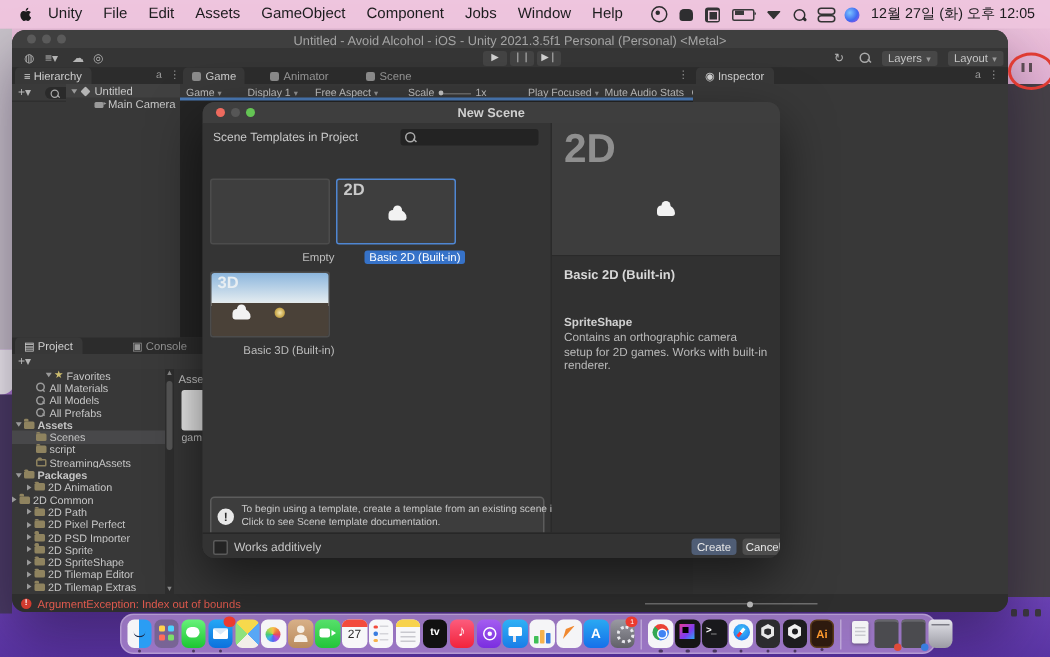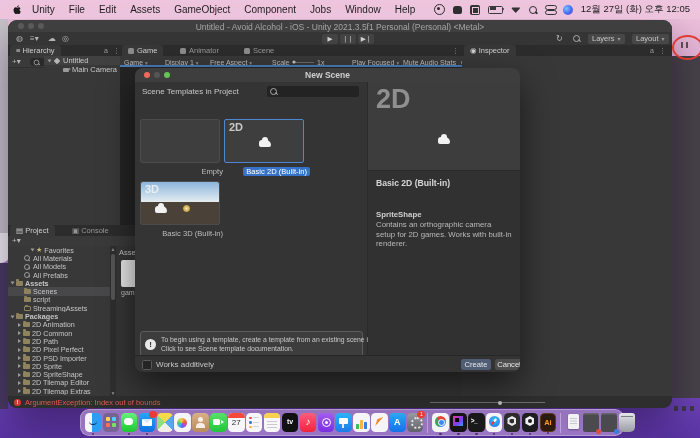--- a/index.html
+++ b/index.html
@@ -305,21 +305,21 @@
 
   <div class="abs tabstrip" style="left:462px;top:45px;width:210px;">
     <div class="ptab" style="left:2px;">◉ <span>Inspector</span></div>
     <span class="lockmenu" style="left:188px;">a</span>
     <span class="lockmenu" style="left:197px;">⋮</span>
   </div>
   <div class="abs" id="insp"></div>
 
   <div class="abs tabstrip" style="left:8px;top:225px;width:454px;">
     <div class="ptab" style="left:2px;">▤ <span>Project</span></div>
-    <div class="ptab off" style="left:58px;">▣ <span>Console</span></div>
+    <div class="ptab off" style="left:74px;">▣ <span>Console</span></div>
   </div>
   <div class="abs" id="projtb">
     <span class="tbico" style="left:4px;top:0;font-size:8px;">+▾</span>
   </div>
   <div class="abs" id="projtree">
     <div class="row" style="padding-left:3px;margin-left:20px;">
         <span class="exp down"></span>
         <span class="star">★</span>
         <span>Favorites</span>
       </div>
@@ -355,21 +355,21 @@
     <div class="row" style="padding-left:3px;">
         <span class="exp down"></span>
         <span class="fold"></span>
         <span style="font-weight:bold;">Packages</span>
       </div>
     <div class="row" style="padding-left:10px;">
         <span class="exp"></span>
         <span class="fold"></span>
         <span>2D Animation</span>
       </div>
-    <div class="row" style="padding-left:10px;">
+    <div class="row" style="padding-left:0;">
         <span class="exp"></span>
         <span class="fold"></span>
         <span>2D Common</span>
       </div>
     <div class="row" style="padding-left:10px;">
         <span class="exp"></span>
         <span class="fold"></span>
         <span>2D Path</span>
       </div>
     <div class="row" style="padding-left:10px;">

